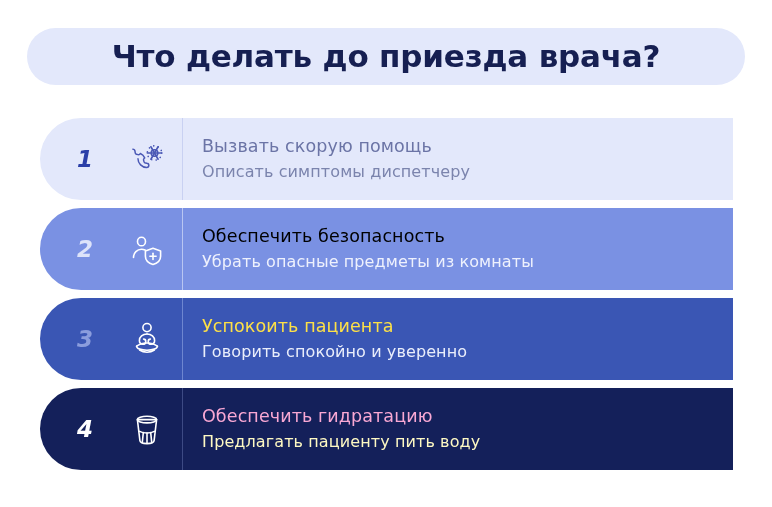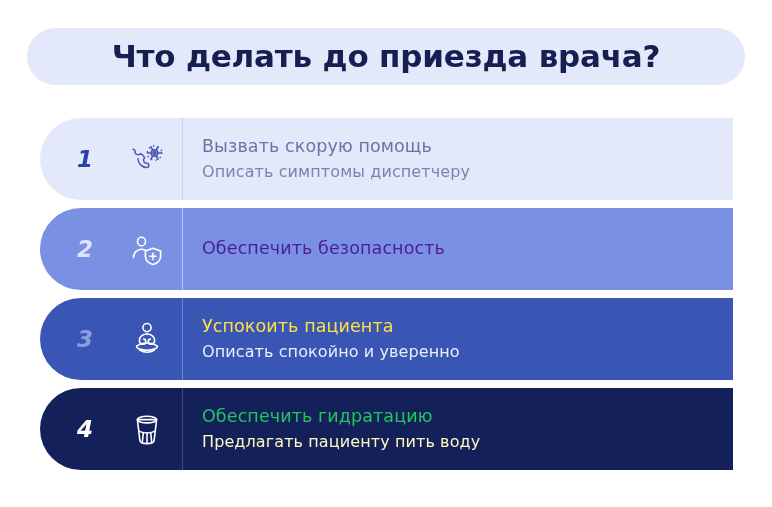--- a/index.html
+++ b/index.html
@@ -158,58 +158,59 @@
               <path d="M14.5 8.2c2.3 0 4 1.9 4 4.2 0 2.4-1.7 4.4-4 4.4s-4-2-4-4.4c0-2.3 1.7-4.2 4-4.2z"></path>
               <path d="M6.5 28.5c0-4.8 3.6-8.2 8-8.2 1.3 0 2.5.3 3.6.8"></path>
               <path d="M26 19.3l7.6 2.6v5.3c0 3.9-3 6.9-7.6 8.3-4.6-1.4-7.6-4.4-7.6-8.3v-5.3L26 19.3z"></path>
               <line x1="26" y1="24.2" x2="26" y2="30.4"></line>
               <line x1="22.9" y1="27.3" x2="29.1" y2="27.3"></line>
             </svg>
           </span>
         </div>
         <div class="step-divider" style="background: rgb(185, 198, 242);"></div>
         <div class="step-body">
-          <div class="step-title" style="color: #4c1d95;">Обеспечить безопасность</div>
+          <div class="step-title" style="color: #000000;">Обеспечить безопасность</div>
+          <div class="step-sub" style="color: rgb(238, 241, 253);">Убрать опасные предметы из комнаты</div>
         </div>
       </div>
       <div class="step-row" style="background: rgb(58, 86, 180);">
         <div class="step-num" style="color: rgb(139, 157, 221);">3</div>
         <div class="step-icon">
           <span>
             <svg width="40" height="40" viewBox="0 0 40 40" fill="none" stroke="#ffffff" stroke-width="1.6" stroke-linecap="round" stroke-linejoin="round">
               <circle cx="20" cy="8.6" r="4.1"></circle>
               <path d="M20 15c-4.4 0-7.6 2.9-7.6 6.6 0 2.1 1.5 3.6 3.4 3.6 1.7 0 3-1.2 3-2.8 0-1.3-1-2.3-2.2-2.3"></path>
               <path d="M20 15c4.4 0 7.6 2.9 7.6 6.6 0 2.1-1.5 3.6-3.4 3.6-1.7 0-3-1.2-3-2.8 0-1.3 1-2.3 2.2-2.3"></path>
               <path d="M9.6 27.2c2.6-2 6.4-3.2 10.4-3.2s7.8 1.2 10.4 3.2"></path>
               <path d="M9.6 27.2c0 2.3 4.7 4.1 10.4 4.1s10.4-1.8 10.4-4.1"></path>
               <path d="M12.6 31c2.1 1.4 4.6 2.2 7.4 2.2s5.3-.8 7.4-2.2"></path>
             </svg>
           </span>
         </div>
         <div class="step-divider" style="background: rgb(110, 134, 208);"></div>
         <div class="step-body">
           <div class="step-title" style="color: #fde047;">Успокоить пациента</div>
-          <div class="step-sub" style="color: rgb(234, 238, 251);">Описать спокойно и уверенно</div>
+          <div class="step-sub" style="color: rgb(234, 238, 251);">Говорить спокойно и уверенно</div>
         </div>
       </div>
       <div class="step-row" style="background: rgb(20, 32, 90);">
         <div class="step-num" style="color: rgb(255, 255, 255);">4</div>
         <div class="step-icon">
           <span>
             <svg width="40" height="40" viewBox="0 0 40 40" fill="none" stroke="#ffffff" stroke-width="1.6" stroke-linecap="round" stroke-linejoin="round">
               <path d="M10.4 10.6h19.2l-2.5 21.1c-.2 1.6-3.4 2.9-7.1 2.9s-6.9-1.3-7.1-2.9L10.4 10.6z"></path>
               <ellipse cx="20" cy="10.6" rx="9.6" ry="3.3"></ellipse>
               <path d="M12.6 22.4c1.9 1 4.5 1.6 7.4 1.6s5.5-.6 7.4-1.6"></path>
               <line x1="16.3" y1="23.6" x2="15.3" y2="33.4"></line>
               <line x1="20" y1="24.1" x2="20" y2="34.2"></line>
               <line x1="23.7" y1="23.6" x2="24.7" y2="33.4"></line>
             </svg>
           </span>
         </div>
         <div class="step-divider" style="background: rgb(61, 74, 132);"></div>
         <div class="step-body">
-          <div class="step-title" style="color: #22c55e;">Обеспечить гидратацию</div>
+          <div class="step-title" style="color: #f9a8d4;">Обеспечить гидратацию</div>
           <div class="step-sub" style="color: #fef9c3;">Предлагать пациенту пить воду</div>
         </div>
       </div>
     </div>
 
 </div>
 
 </body></html>

